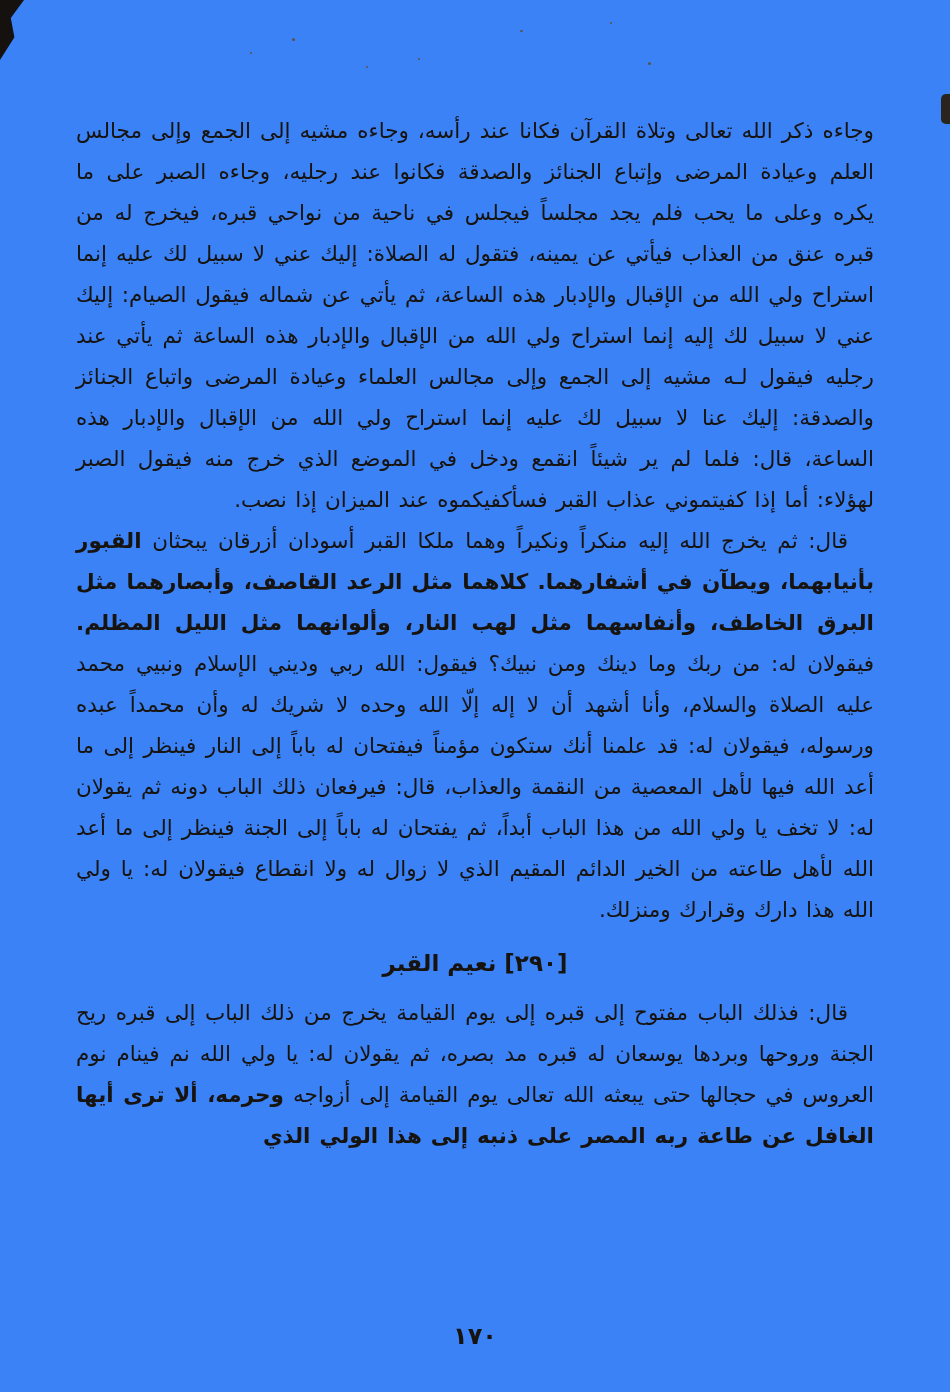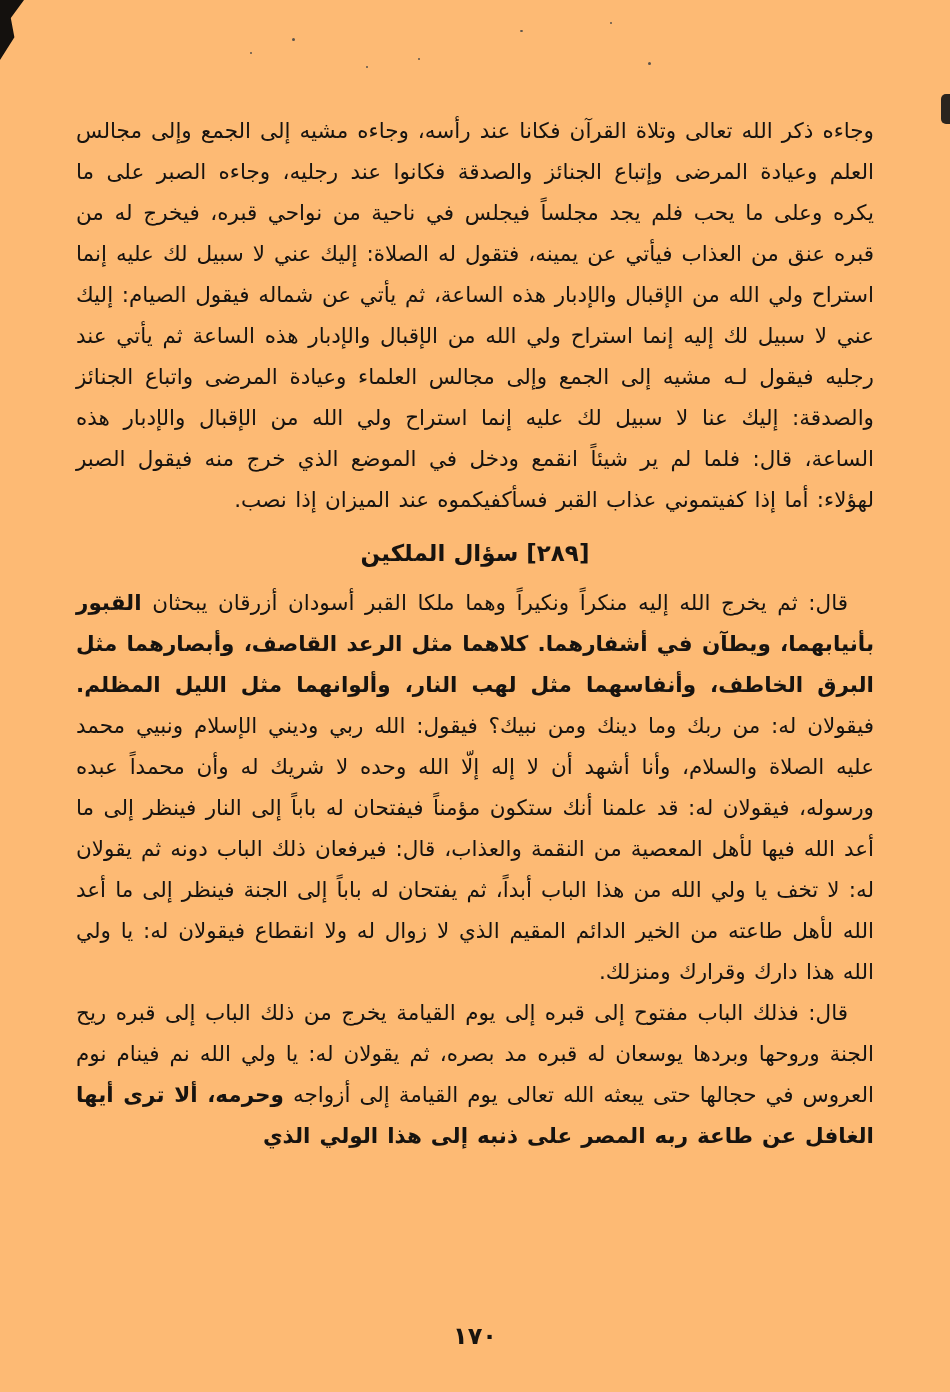--- a/index.html
+++ b/index.html
@@ -11,21 +11,21 @@
     height: 1392px;
     background: #fbfaf6;
     font-family: "DejaVu Sans", "Liberation Sans", sans-serif;
     position: relative;
     overflow: hidden;
   }
   .page {
     position: relative;
     width: 950px;
     height: 1392px;
-    background: #fdba74;
+    background: #3b82f6;
     direction: rtl;
     color: #17130f;
   }
   .text-block {
     position: absolute;
     top: 110px;
     right: 76px;
     width: 798px;
   }
   .para {
@@ -98,28 +98,28 @@
   <div class="artifact speck s5"></div>
   <div class="artifact speck s6"></div>
   <div class="artifact speck s7"></div>
 
   <div class="text-block">
 
     <p class="para">
       <span>وجاءه ذكر الله تعالى وتلاة القرآن فكانا عند رأسه، وجاءه مشيه إلى الجمع وإلى مجالس العلم وعيادة المرضى وإتباع الجنائز والصدقة فكانوا عند رجليه، وجاءه الصبر على ما يكره وعلى ما يحب فلم يجد مجلساً فيجلس في ناحية من نواحي قبره، فيخرج له من قبره عنق من العذاب فيأتي عن يمينه، فتقول له الصلاة: إليك عني لا سبيل لك عليه إنما استراح ولي الله من الإقبال والإدبار هذه الساعة، ثم يأتي عن شماله فيقول الصيام: إليك عني لا سبيل لك إليه إنما استراح ولي الله من الإقبال والإدبار هذه الساعة ثم يأتي عند رجليه فيقول لـه مشيه إلى الجمع وإلى مجالس العلماء وعيادة المرضى واتباع الجنائز والصدقة: إليك عنا لا سبيل لك عليه إنما استراح ولي الله من الإقبال والإدبار هذه الساعة، قال: فلما لم ير شيئاً انقمع ودخل في الموضع الذي خرج منه فيقول الصبر لهؤلاء: أما إذا كفيتموني عذاب القبر فسأكفيكموه عند الميزان إذا نصب.</span>
     </p>
 
-    <h2 class="heading">
-      <span>[٢٨٩] سؤال الملكين</span>
-    </h2>
 
     <p class="para indent">
       <span>قال: ثم يخرج الله إليه منكراً ونكيراً وهما ملكا القبر أسودان أزرقان يبحثان </span><span class="bold">القبور بأنيابهما، ويطآن في أشفارهما. كلاهما مثل الرعد القاصف، وأبصارهما مثل البرق الخاطف، وأنفاسهما مثل لهب النار، وألوانهما مثل الليل المظلم. </span><span>فيقولان له: من ربك وما دينك ومن نبيك؟ فيقول: الله ربي وديني الإسلام ونبيي محمد عليه الصلاة والسلام، وأنا أشهد أن لا إله إلّا الله وحده لا شريك له وأن محمداً عبده ورسوله، فيقولان له: قد علمنا أنك ستكون مؤمناً فيفتحان له باباً إلى النار فينظر إلى ما أعد الله فيها لأهل المعصية من النقمة والعذاب، قال: فيرفعان ذلك الباب دونه ثم يقولان له: لا تخف يا ولي الله من هذا الباب أبداً، ثم يفتحان له باباً إلى الجنة فينظر إلى ما أعد الله لأهل طاعته من الخير الدائم المقيم الذي لا زوال له ولا انقطاع فيقولان له: يا ولي الله هذا دارك وقرارك ومنزلك.</span>
     </p>
 
+    <h2 class="heading">
+      <span>[٢٩٠] نعيم القبر</span>
+    </h2>
 
     <p class="para indent">
       <span>قال: فذلك الباب مفتوح إلى قبره إلى يوم القيامة يخرج من ذلك الباب إلى قبره ريح الجنة وروحها وبردها يوسعان له قبره مد بصره، ثم يقولان له: يا ولي الله نم فينام نوم العروس في حجالها حتى يبعثه الله تعالى يوم القيامة إلى أزواجه </span><span class="bold">وحرمه، ألا ترى أيها الغافل عن طاعة ربه المصر على ذنبه إلى هذا الولي الذي</span>
     </p>
 
   </div>
 
   <div class="page-number">١٧٠</div>
 
 </div>

